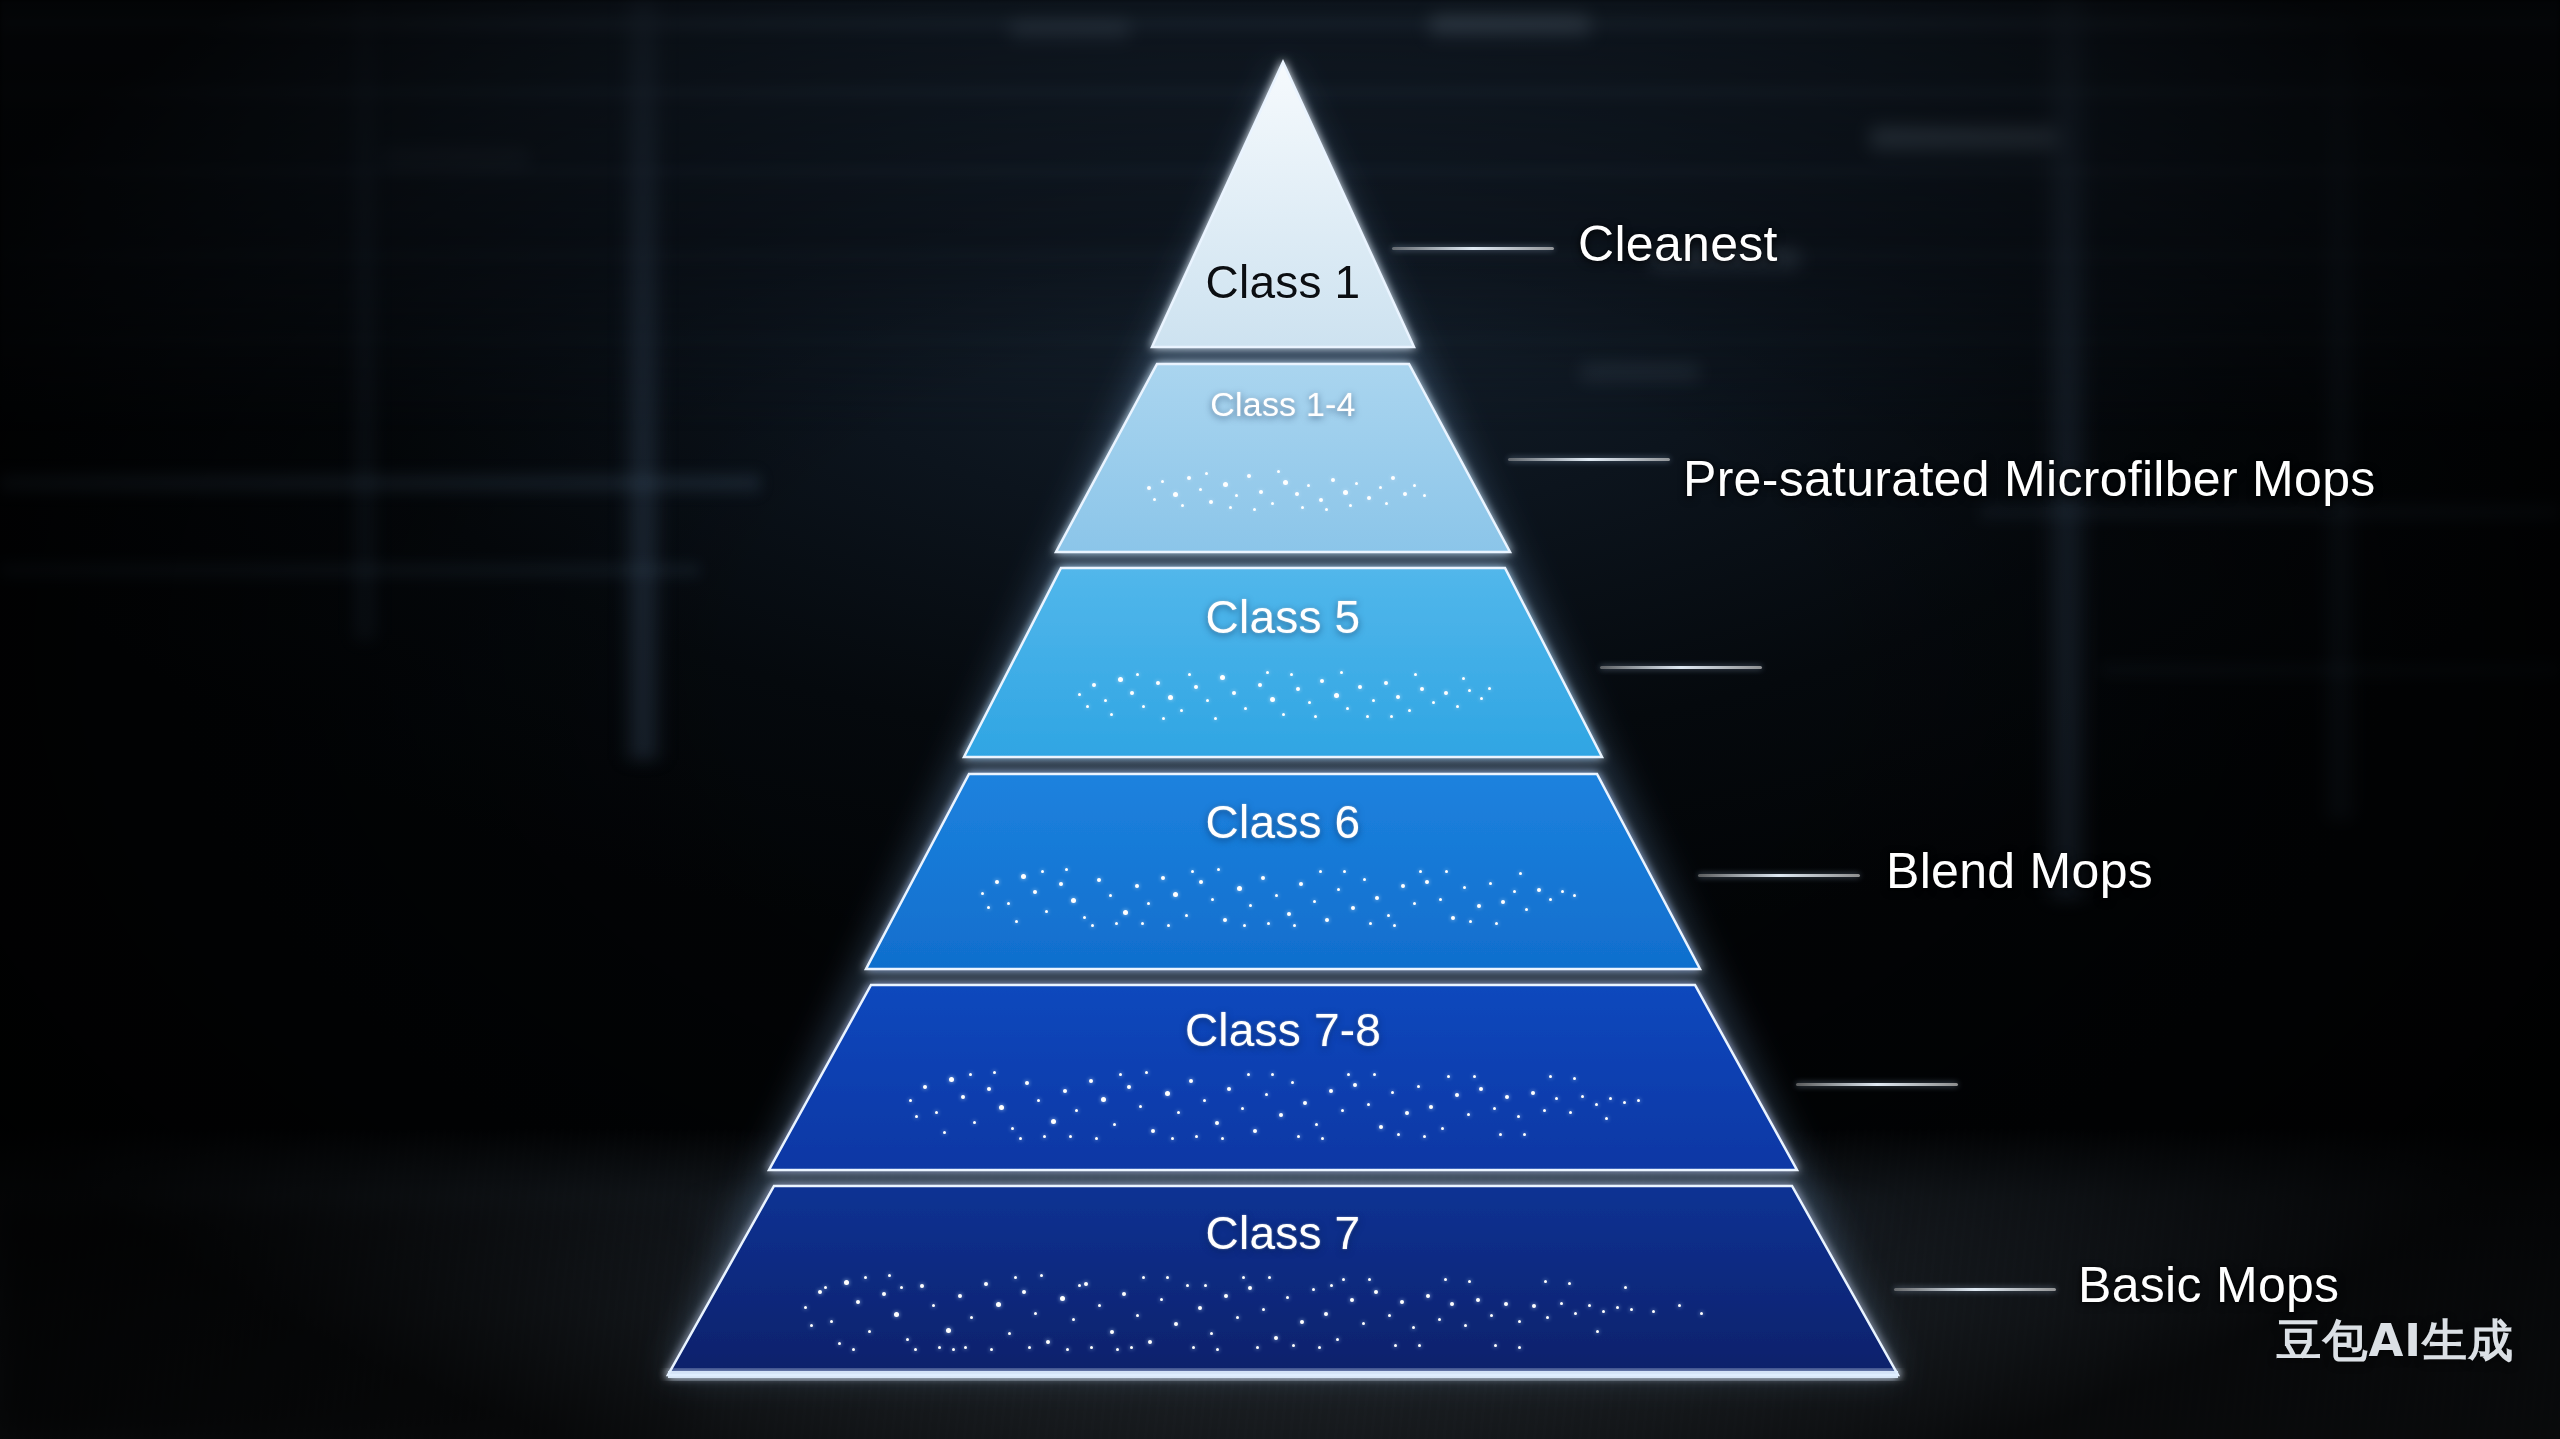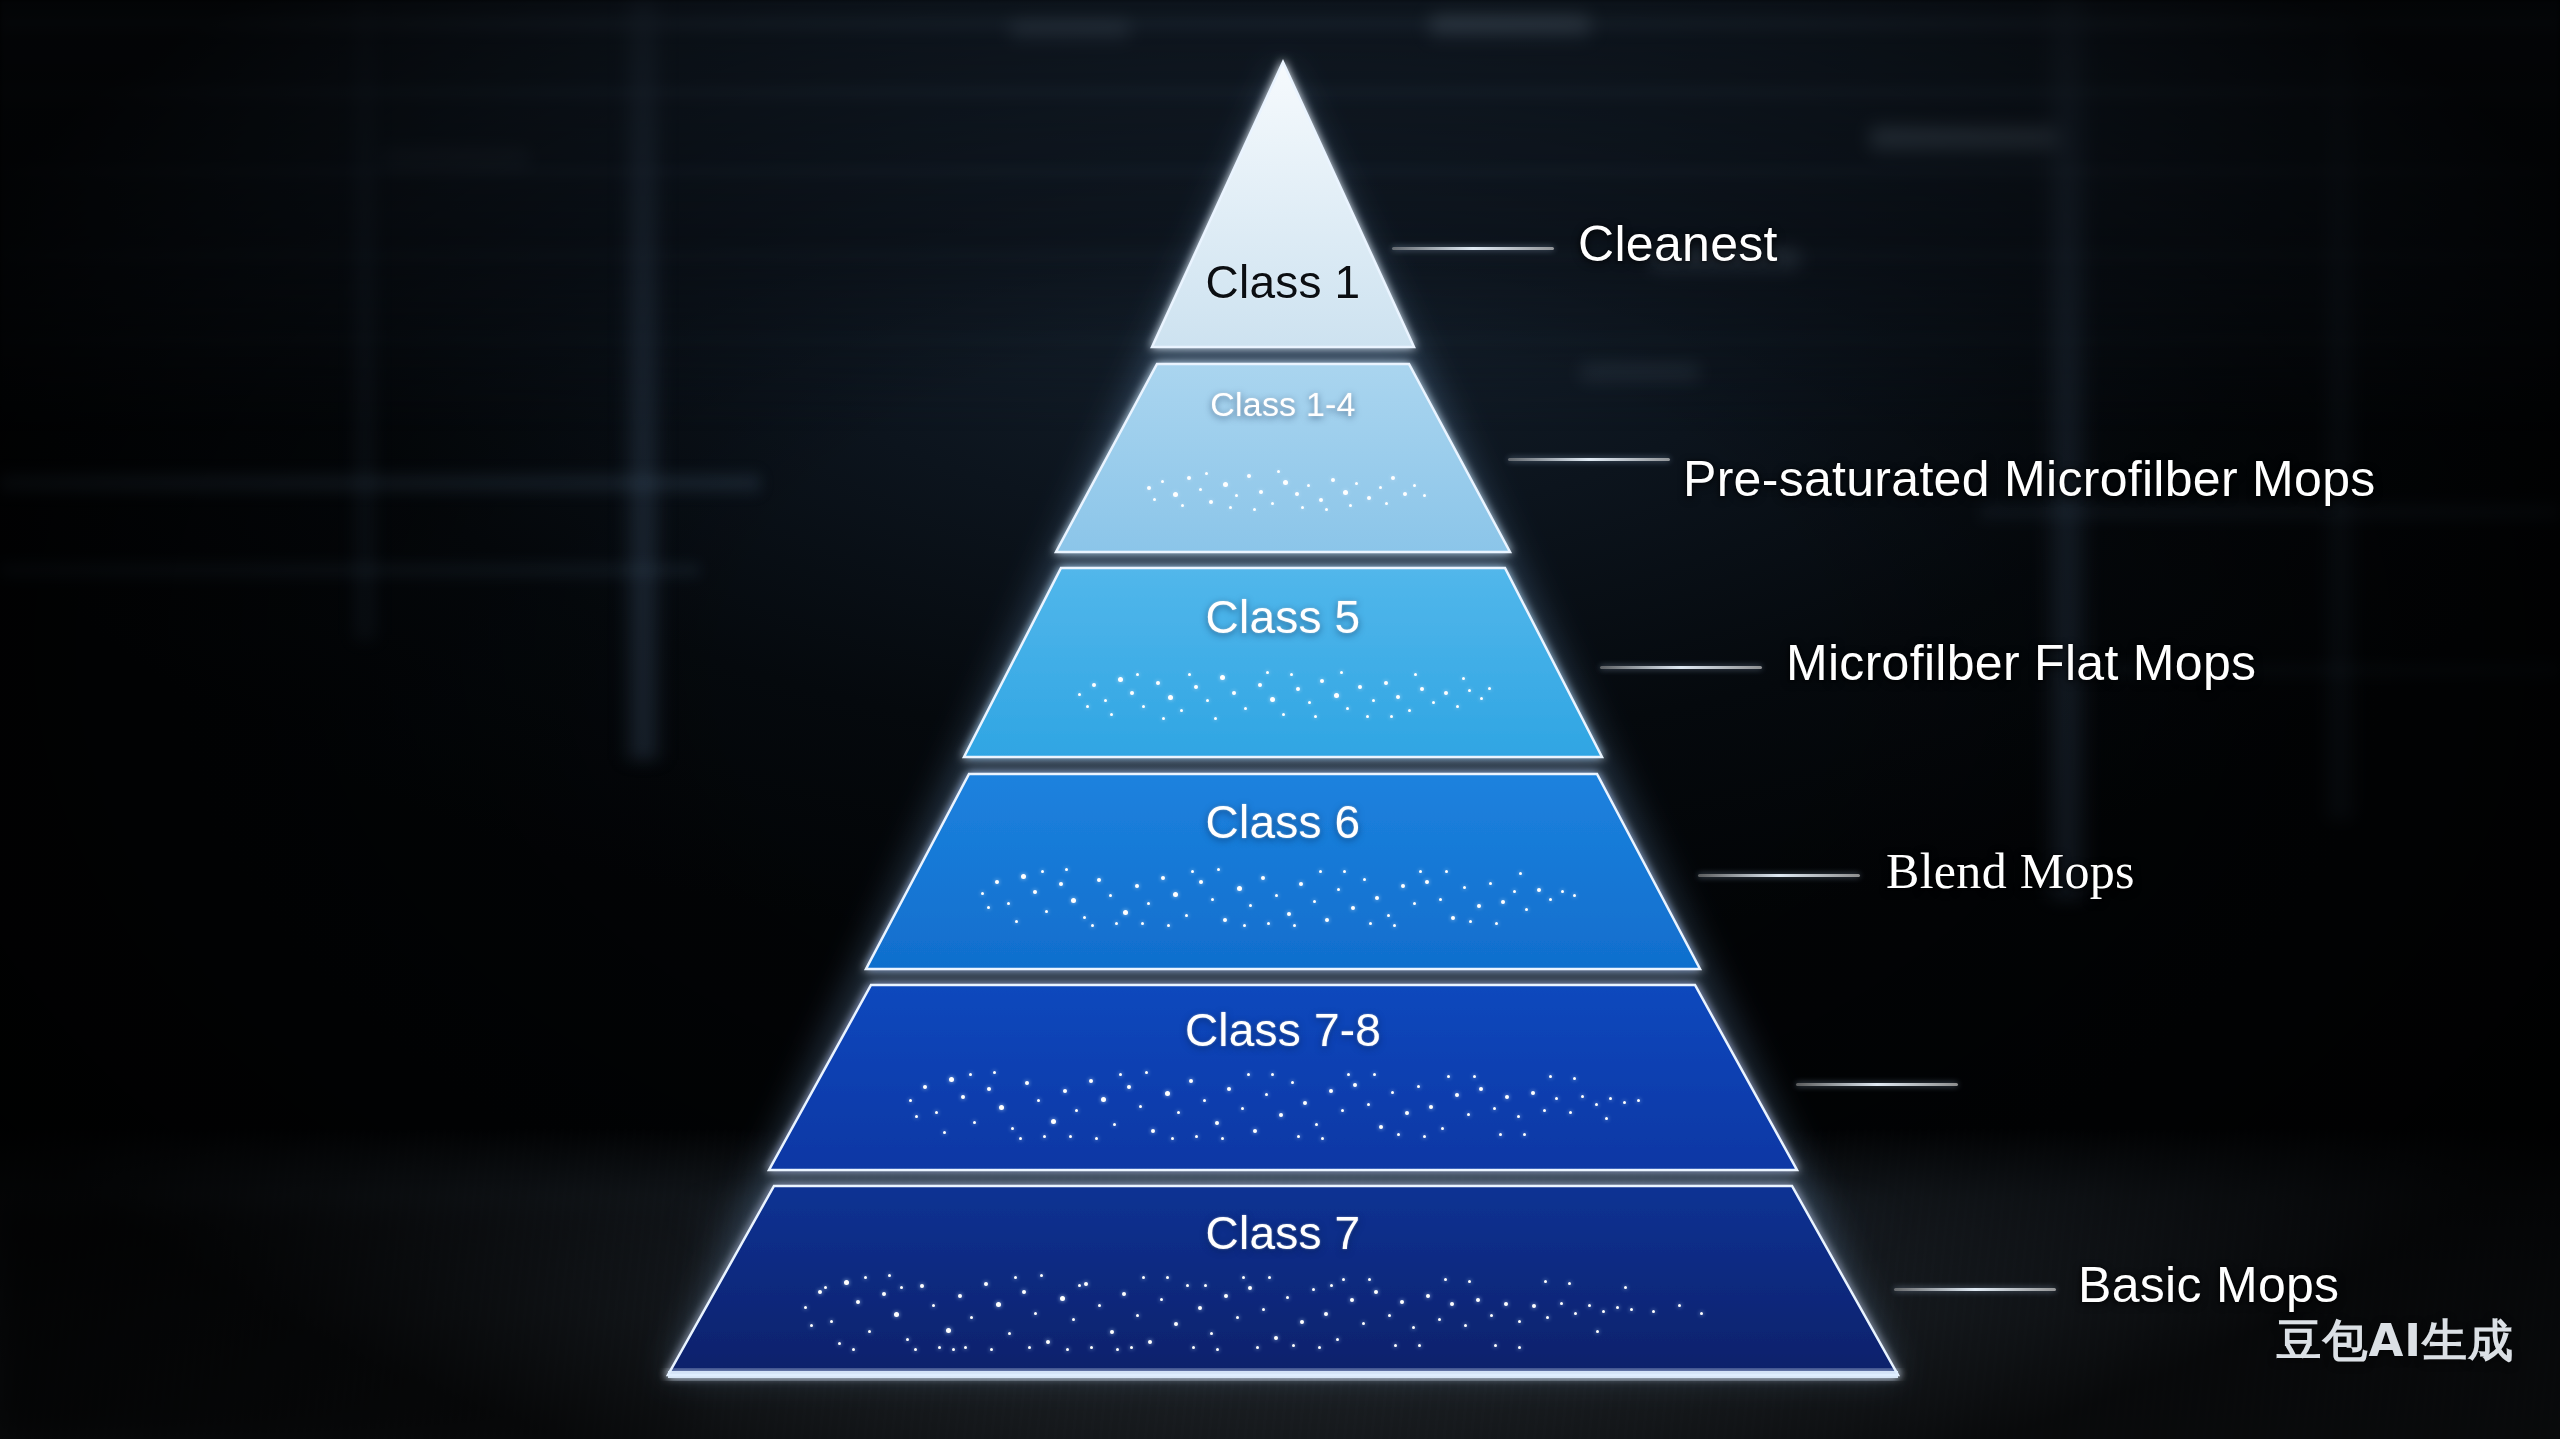--- a/index.html
+++ b/index.html
@@ -629,24 +629,23 @@
       <span style="left:530px;top:16px;width:3px;height:3px;"></span>
     </div>
 
     <div class="connector" style="left:1392px; top:247px; width:162px;"></div>
     <div class="side-label" style="left:1578px; top:215px; font-size:50px;">Cleanest</div>
 
     <div class="connector" style="left:1508px; top:458px; width:162px;"></div>
     <div class="side-label" style="left:1683px; top:426px; font-size:50px;margin-top:24px;">Pre-saturated Microfilber Mops</div>
 
     <div class="connector" style="left:1600px; top:666px; width:162px;"></div>
-    <div class="side-label" style="left:1786px; top:634px; font-size:50px;">Microfilber Flat Mops</div>
 
     <div class="connector" style="left:1698px; top:874px; width:162px;"></div>
-    <div class="side-label" style="left:1886px; top:842px; font-size:50px;font-family:Liberation Serif, serif;">Blend Mops</div>
+    <div class="side-label" style="left:1886px; top:842px; font-size:50px;">Blend Mops</div>
 
     <div class="connector" style="left:1796px; top:1083px; width:162px;"></div>
 
     <div class="connector" style="left:1894px; top:1288px; width:162px;"></div>
     <div class="side-label" style="left:2078px; top:1256px; font-size:50px;">Basic Mops</div>
 
   </div>
 
   <div class="watermark">豆包AI生成</div>
 

